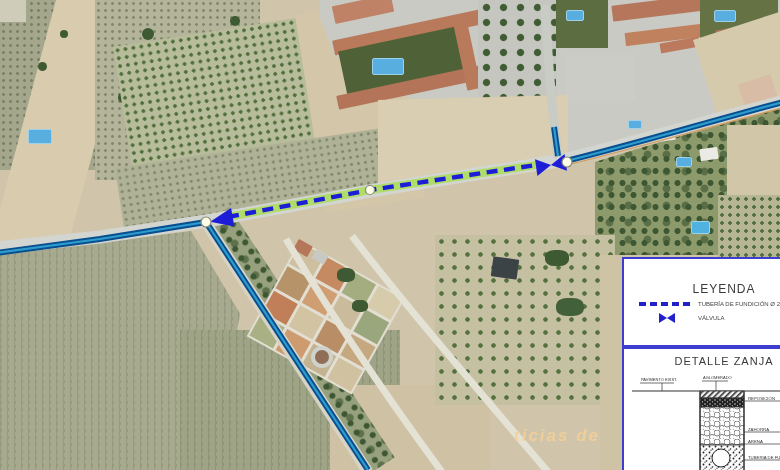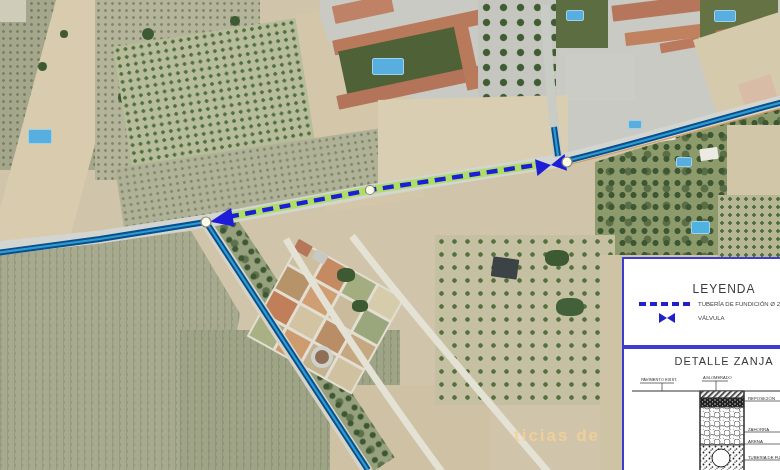--- a/index.html
+++ b/index.html
@@ -20,21 +20,21 @@
     background-size:11px 12px,19px 17px;background-position:0 0,5px 7px;}
   .tree{border-radius:50%;background:#3e5a33;}
   .roof{border-radius:1px;}
   .pool{background:#58aede;border-radius:2px;border:1px solid #9ed2ea;}
   
   #overlay{position:absolute;left:0;top:0;z-index:40;}
   
   #wm-main{position:absolute;left:444px;top:378px;z-index:50;
     font-size:54px;font-weight:bold;letter-spacing:1px;color:rgba(255,255,255,.48);}
   #wm-tag{position:absolute;left:514px;top:426px;z-index:50;
-    font-size:17px;font-weight:bold;letter-spacing:2px;color:rgba(244,208,150,.85);}
+    font-size:17px;font-weight:bold;font-style:italic;letter-spacing:2px;color:rgba(244,208,150,.85);}
   
   .panel{position:absolute;left:622px;width:200px;background:#fff;
     border:2px solid #3d3dd0;z-index:100;color:#3a3a3a;}
   #legend-panel{top:257px;height:86px;}
   #detail-panel{top:347px;height:130px;}
   .panel-title{position:absolute;width:100%;text-align:center;font-size:12px;letter-spacing:1px;color:#3a3a3a;}
   #legend-title{top:23px;}
   #detail-title{top:6px;font-size:11px;}
   .swatch-dash{position:absolute;left:15px;top:43px;width:53px;height:4px;
     background:repeating-linear-gradient(90deg,#2121cc 0 7.5px,rgba(0,0,0,0) 7.5px 11px);}

